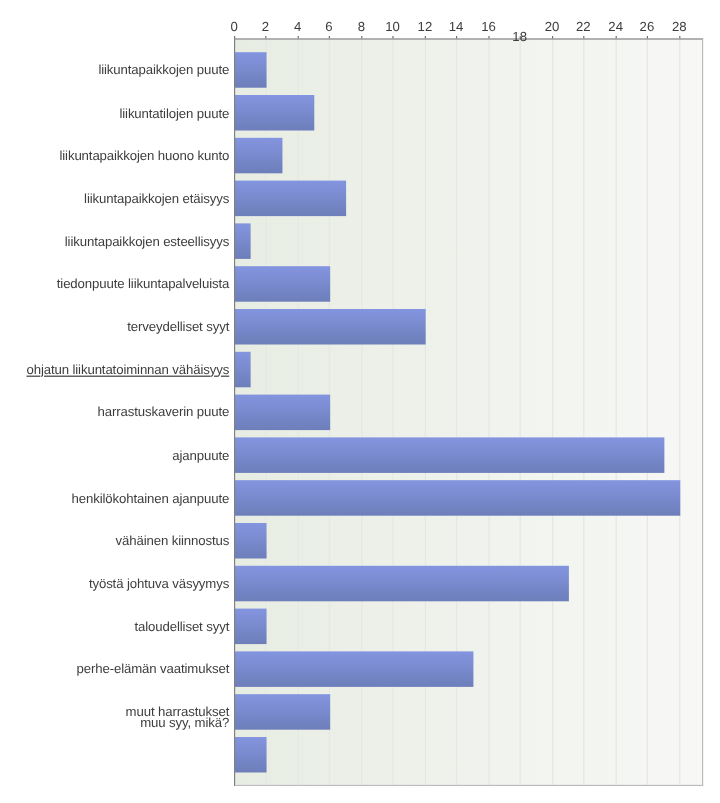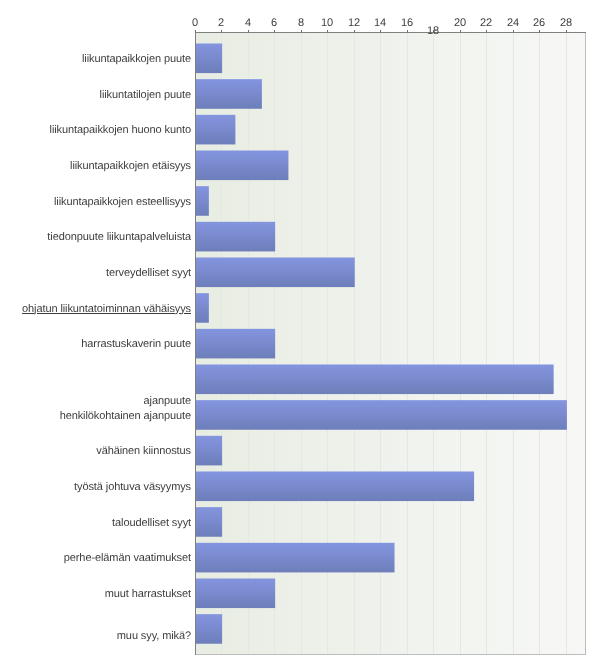--- a/index.html
+++ b/index.html
@@ -133,23 +133,23 @@
   <div id="catlabels">
       <div class="catlabel" style="right: 409px; top: 54px; color: rgb(61, 61, 61);">liikuntapaikkojen puute</div>
       <div class="catlabel" style="right: 409px; top: 89.665px; color: rgb(61, 61, 61);">liikuntatilojen puute</div>
       <div class="catlabel" style="right: 409px; top: 125.33px; color: rgb(61, 61, 61);">liikuntapaikkojen huono kunto</div>
       <div class="catlabel" style="right: 409px; top: 160.995px; color: rgb(61, 61, 61);">liikuntapaikkojen etäisyys</div>
       <div class="catlabel" style="right: 409px; top: 196.66px; color: rgb(61, 61, 61);">liikuntapaikkojen esteellisyys</div>
       <div class="catlabel" style="right: 409px; top: 232.325px; color: rgb(61, 61, 61);">tiedonpuute liikuntapalveluista</div>
       <div class="catlabel" style="right: 409px; top: 267.99px; color: rgb(61, 61, 61);">terveydelliset syyt</div>
       <div class="catlabel" style="right: 409px; top: 303.655px; color: rgb(61, 61, 61); text-decoration: underline;">ohjatun liikuntatoiminnan vähäisyys</div>
       <div class="catlabel" style="right: 409px; top: 339.32px; color: rgb(61, 61, 61);">harrastuskaverin puute</div>
-      <div class="catlabel" style="right: 409px; top: 374.985px; color: rgb(61, 61, 61); margin-top: 21px;">ajanpuute</div>
+      <div class="catlabel" style="right: 409px; top: 374.985px; color: rgb(61, 61, 61);">ajanpuute</div>
       <div class="catlabel" style="right: 409px; top: 410.65px; color: rgb(61, 61, 61);">henkilökohtainen ajanpuute</div>
       <div class="catlabel" style="right: 409px; top: 446.315px; color: rgb(61, 61, 61);">vähäinen kiinnostus</div>
       <div class="catlabel" style="right: 409px; top: 481.98px; color: rgb(61, 61, 61); margin-left: 36px;">työstä johtuva väsyymys</div>
       <div class="catlabel" style="right: 409px; top: 517.645px; color: rgb(61, 61, 61);">taloudelliset syyt</div>
       <div class="catlabel" style="right: 409px; top: 553.31px; color: rgb(61, 61, 61);">perhe-elämän vaatimukset</div>
       <div class="catlabel" style="right: 409px; top: 588.975px; color: rgb(61, 61, 61);">muut harrastukset</div>
-      <div class="catlabel" style="right: 409px; top: 631px; color: rgb(61, 61, 61);">muu syy, mikä?</div>
+      <div class="catlabel" style="right: 409px; top: 598px; color: rgb(61, 61, 61);">muu syy, mikä?</div>
     </div>
 
 </div>
 
 </body></html>

